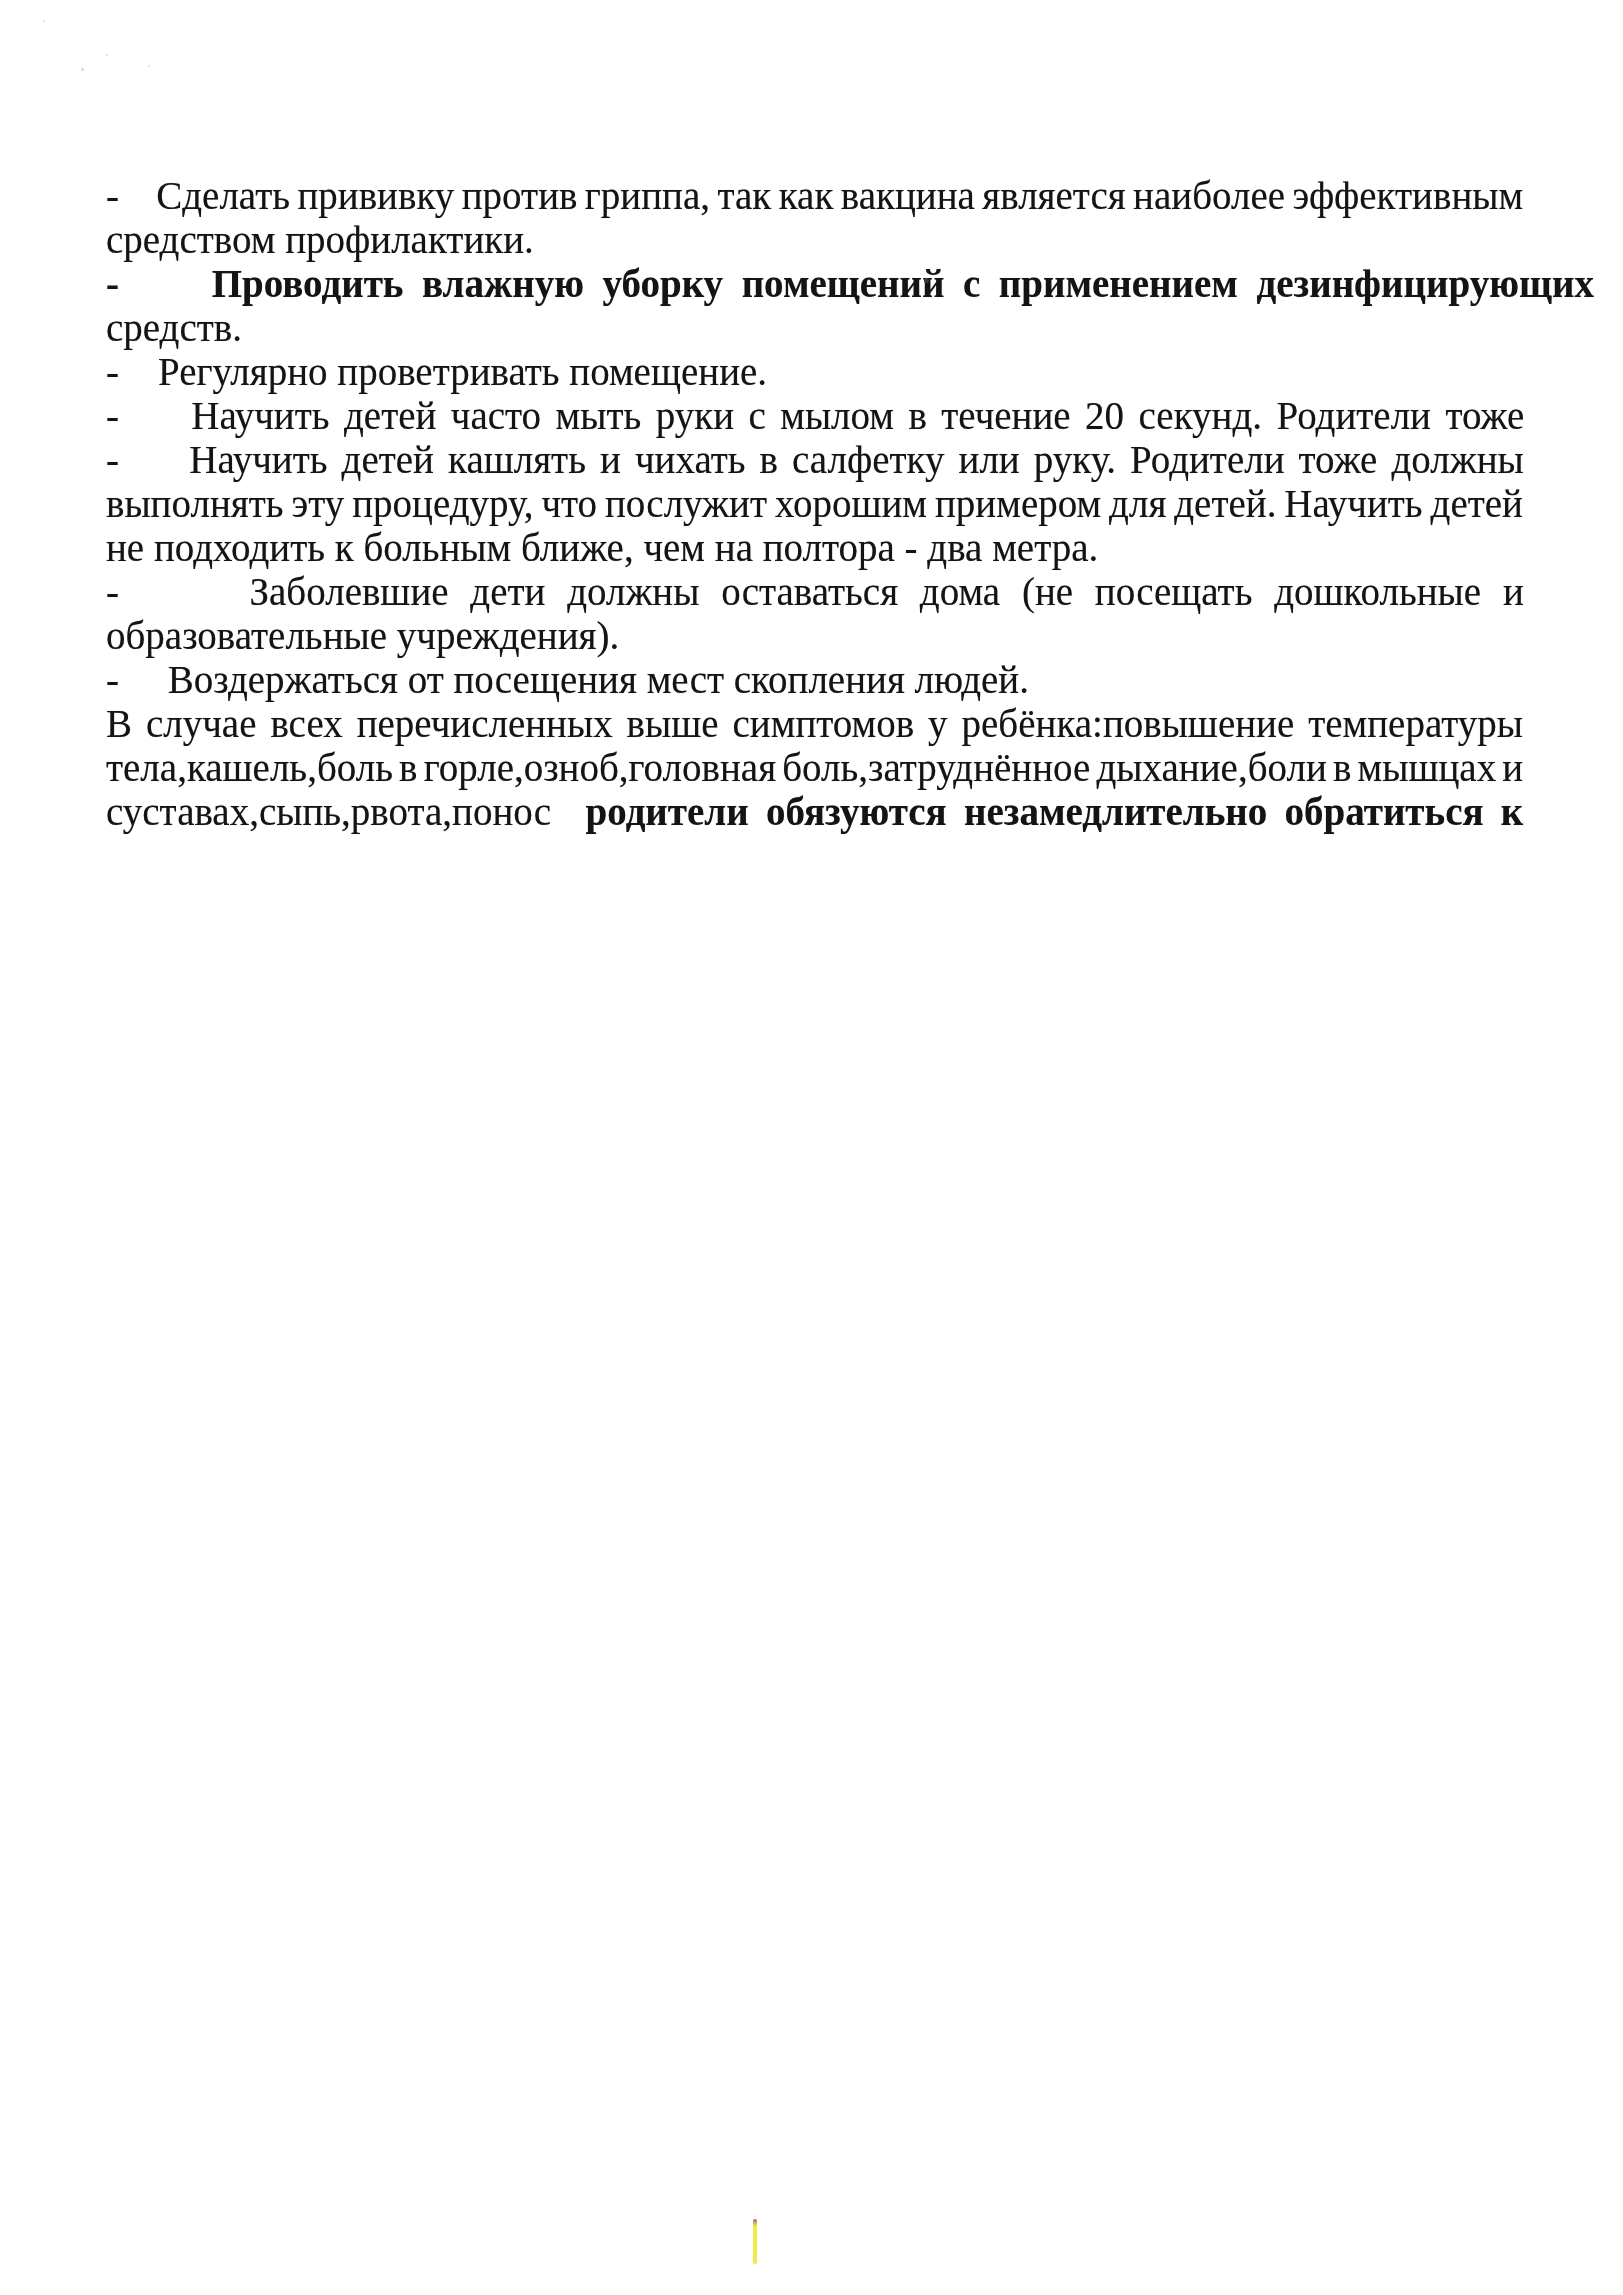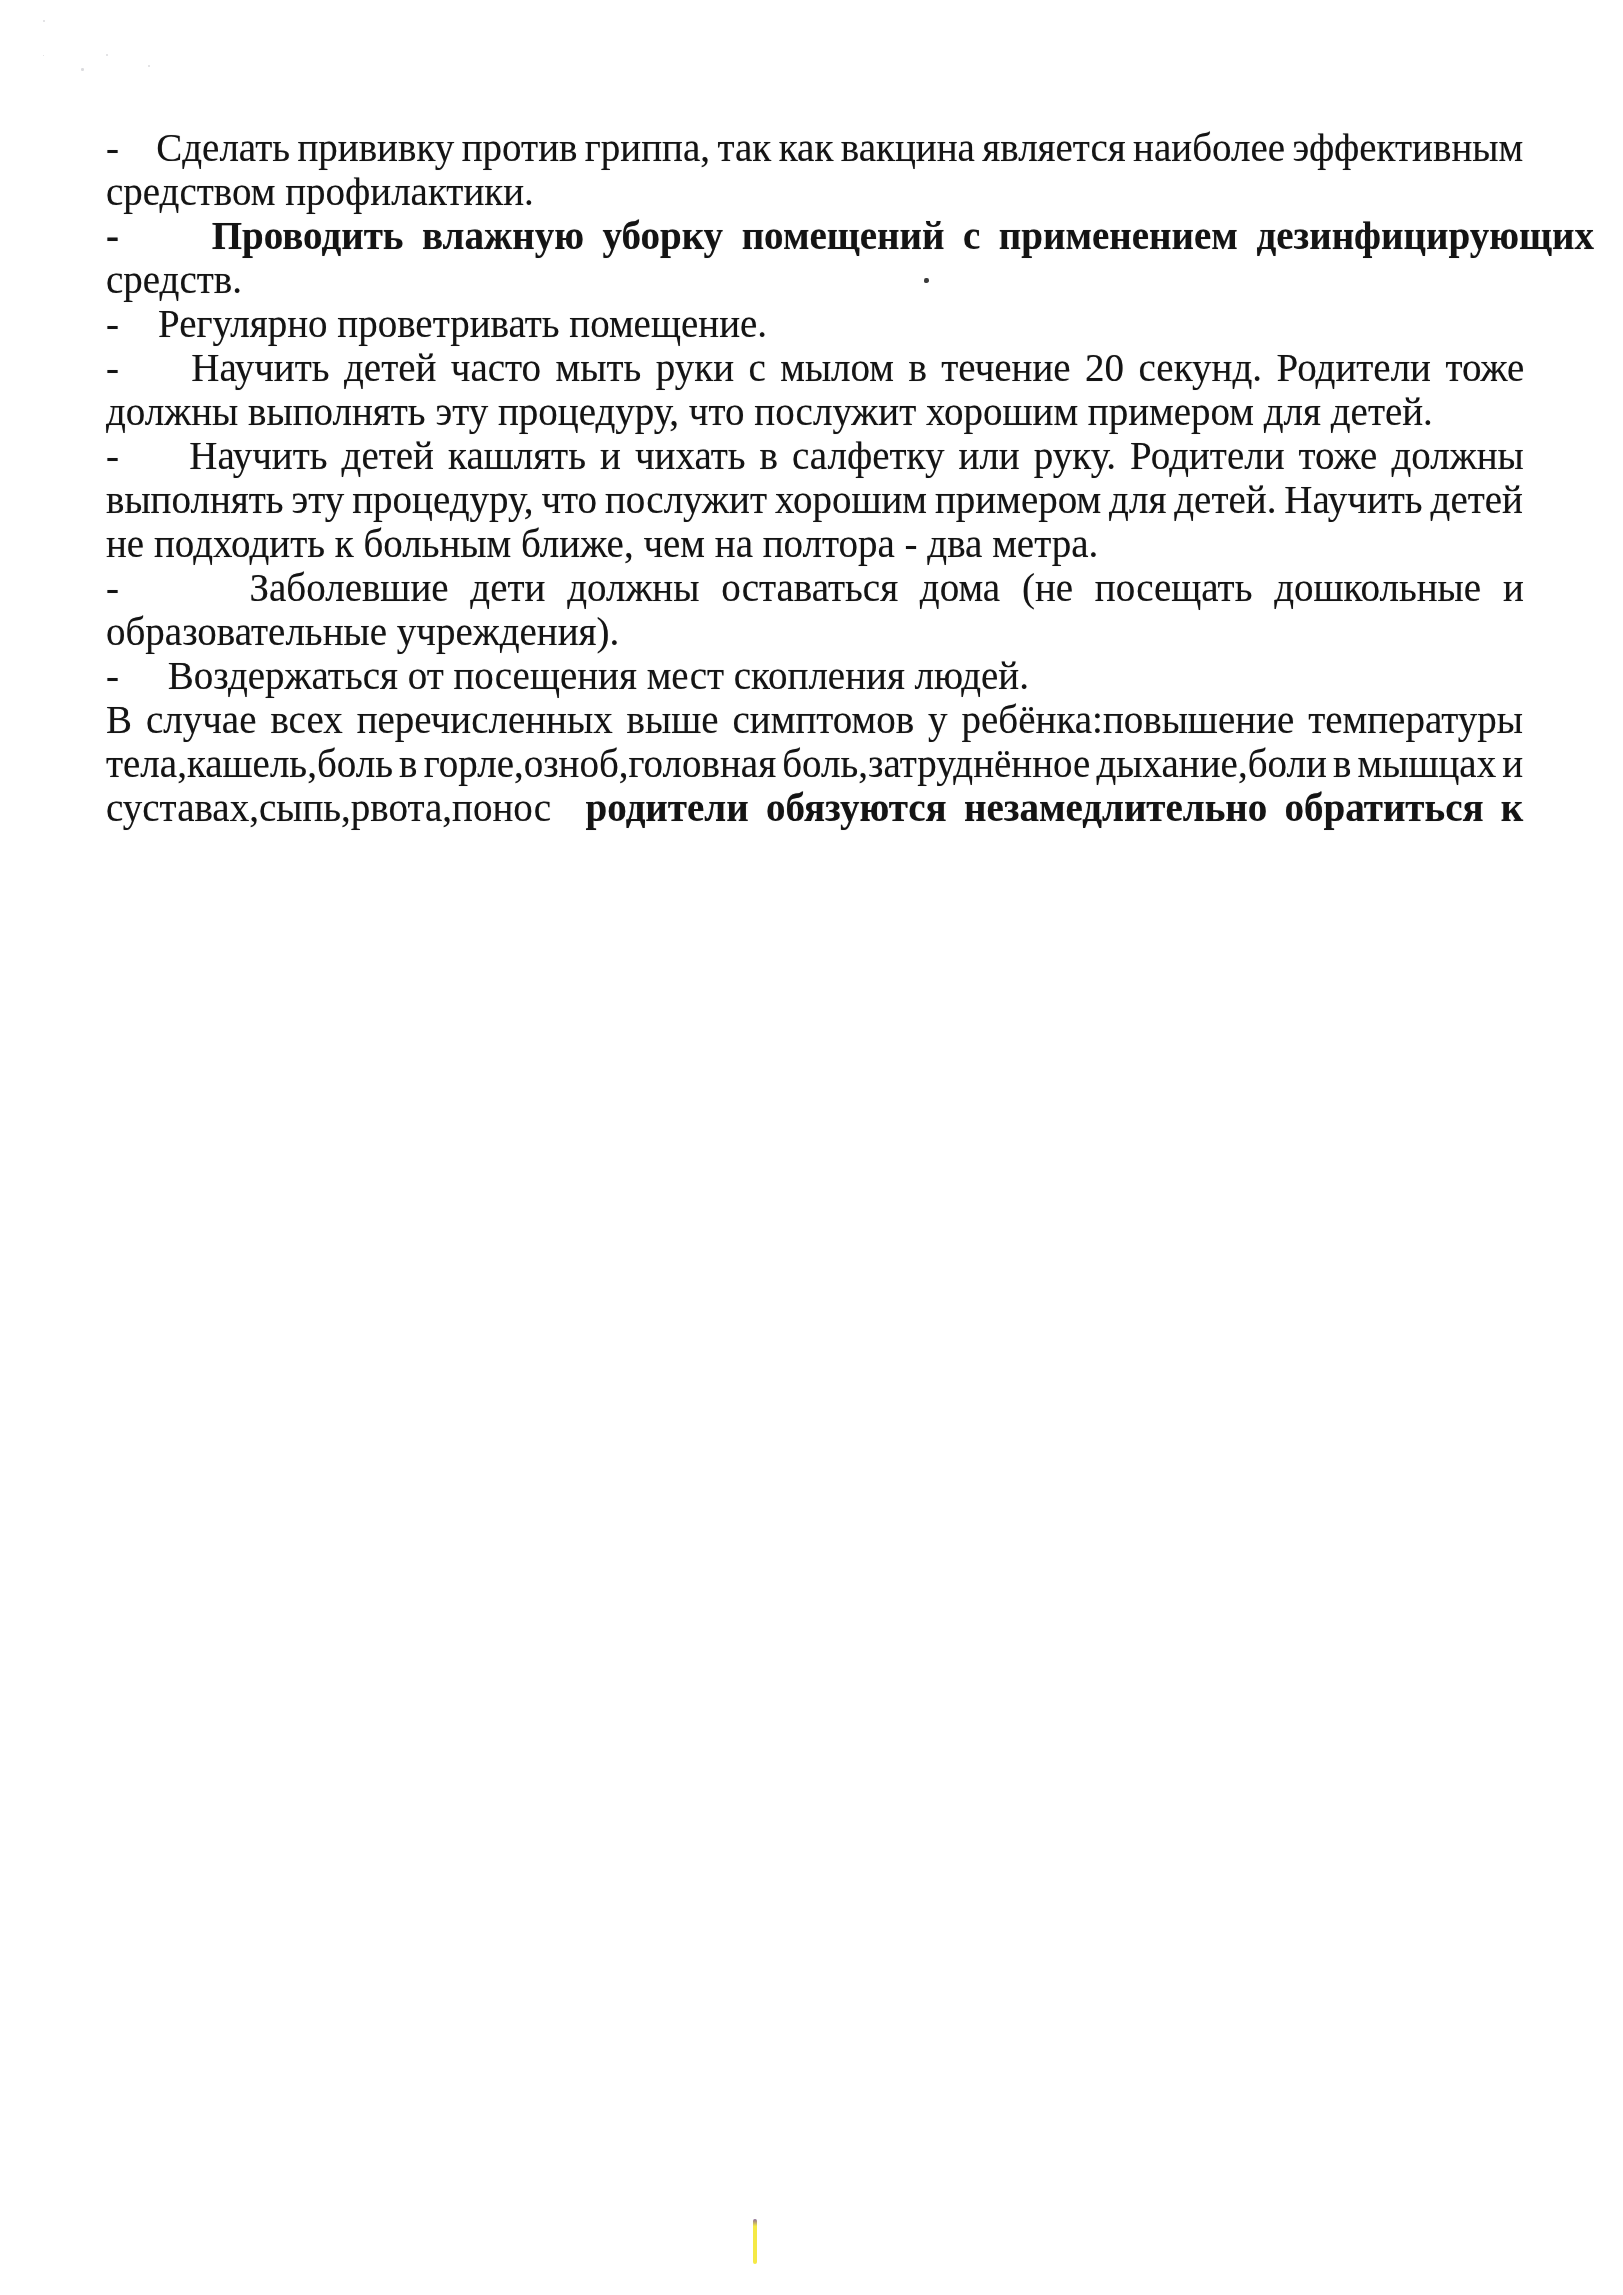--- a/index.html
+++ b/index.html
@@ -14,20 +14,21 @@
   .text-block{
     position:absolute;left:106px;top:126px;width:1427px;
     color:#141414;
     font-size:39px;line-height:44px;
   }
   .line{height:44px;overflow:visible;}
   .line-inner{
     display:inline-block;
     white-space:pre;
     text-shadow:0 0 0.7px rgba(20,20,20,.45);
+    margin-top:48px;
   }
   .line-inner b{font-weight:bold;}
   .speck{position:absolute;border-radius:50%;opacity:.55;}
   .artifact-dot{
     position:absolute;left:924px;top:278px;
     width:4.6px;height:5.2px;border-radius:50% 50% 60% 40%;
     filter:blur(0.3px);
   }
   .streak{
     position:absolute;left:753px;top:2219px;
@@ -40,21 +41,20 @@
 
 <div class="page">
 
   <div class="text-block" style="color: rgb(20, 20, 20);">
       <div class="line justify"><span class="line-inner" style="word-spacing: -2.3px;"><span>-     Сделать прививку против гриппа, так как вакцина является наиболее эффективным</span></span></div>
       <div class="line"><span class="line-inner"><span>средством профилактики.</span></span></div>
       <div class="line justify"><span class="line-inner" style="word-spacing: 8.8px; font-weight: bold;"><span>-     Проводить влажную уборку помещений с применением дезинфицирующих</span></span></div>
       <div class="line"><span class="line-inner"><span>средств.</span></span></div>
       <div class="line"><span class="line-inner"><span>-    Регулярно проветривать помещение.</span></span></div>
       <div class="line justify"><span class="line-inner" style="word-spacing: 4.7px; text-align: right;"><span>-     Научить детей часто мыть руки с мылом в течение 20 секунд. Родители тоже</span></span></div>
-      <div class="line"><span class="line-inner"><span>должны выполнять эту процедуру, что послужит хорошим примером для детей.</span></span></div>
       <div class="line justify"><span class="line-inner" style="word-spacing: 4.3px;"><span>-     Научить детей кашлять и чихать в салфетку или руку. Родители тоже должны</span></span></div>
       <div class="line justify"><span class="line-inner" style="word-spacing: -1.8px;"><span>выполнять эту процедуру, что послужит хорошим примером для детей. Научить детей</span></span></div>
       <div class="line"><span class="line-inner"><span>не подходить к больным ближе, чем на полтора - два метра.</span></span></div>
       <div class="line justify"><span class="line-inner" style="word-spacing: 12px; text-align: right;"><span>-      Заболевшие дети должны оставаться дома (не посещать дошкольные и</span></span></div>
       <div class="line"><span class="line-inner"><span>образовательные учреждения).</span></span></div>
       <div class="line"><span class="line-inner"><span>-     Воздержаться от посещения мест скопления людей.</span></span></div>
       <div class="line justify"><span class="line-inner" style="word-spacing: 4.2px;"><span>В случае всех перечисленных выше симптомов у ребёнка:повышение температуры</span></span></div>
       <div class="line justify"><span class="line-inner" style="word-spacing: -3.6px;"><span>тела,кашель,боль в горле,озноб,головная боль,затруднённое дыхание,боли в мышцах и</span></span></div>
       <div class="line justify"><span class="line-inner" style="word-spacing: 7.5px;"><span>суставах,сыпь,рвота,понос </span><b> родители обязуются незамедлительно обратиться к</b></span></div>
     </div>

